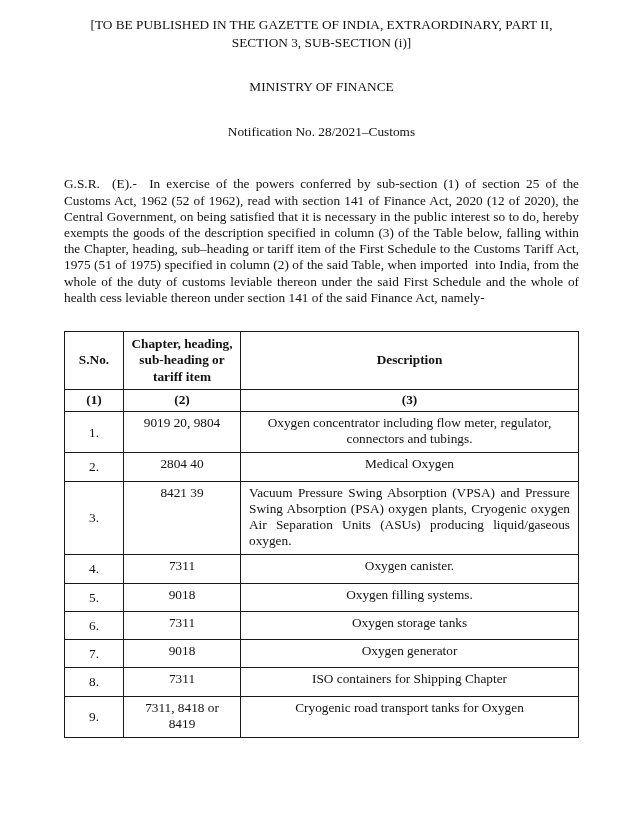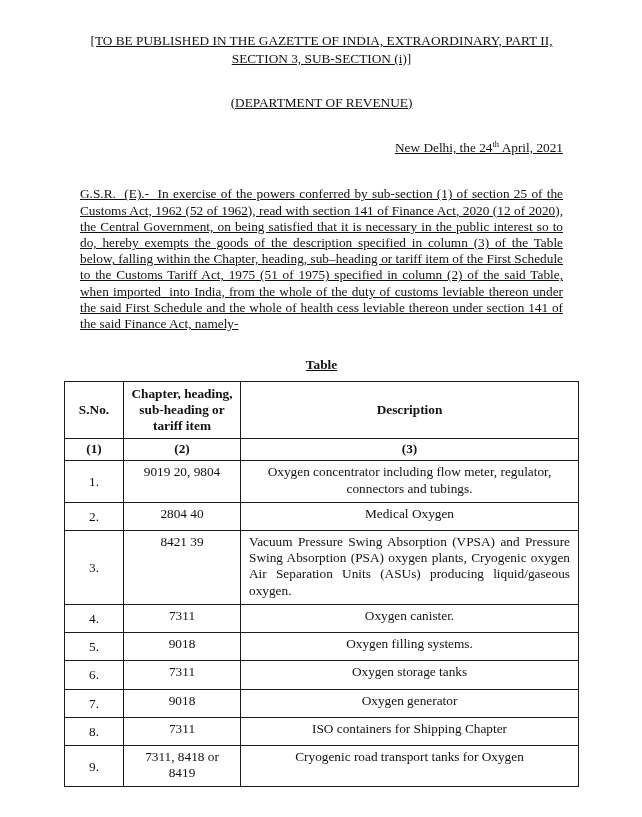--- a/index.html
+++ b/index.html
@@ -7,21 +7,21 @@
   body {
     width: 642px;
     height: 817px;
     font-family: "Liberation Serif", "DejaVu Serif", serif;
     font-size: 13.3px;
     line-height: 1.22;
     color: #121212;
     overflow: hidden;
   }
   .page { padding: 16px 63px 0 64px; }
-  p { margin: 16px; text-decoration: underline; }
+  p { margin: 0; }
   .center { text-align: center; }
   .right { text-align: right; }
   .bold { font-weight: bold; }
 
   .gazette { margin-bottom: 27px; line-height: 1.35; }
   .gov-block p { margin-bottom: 5px; }
   .gov-block { margin-bottom: 29px; }
   .notification { margin-bottom: 36px; }
   .dateline { margin-bottom: 30px; }
   .dateline sup { font-size: 8.5px; vertical-align: super; line-height: 0; }
@@ -60,29 +60,28 @@
   col.c2 { width: 117px; }
 </style>
 </head>
 <body>
 
 <div class="page">
 
   <p class="center gazette">[TO BE PUBLISHED IN THE GAZETTE OF INDIA, EXTRAORDINARY, PART II, SECTION 3, SUB-SECTION (i)]</p>
 
   <div class="gov-block">
-    <p class="center">(DEPARTMENT OF REVENUE)</p>
+    <p class="center">MINISTRY OF FINANCE</p>
   </div>
 
+  <p class="center notification">Notification No. 28/2021–Customs</p>
 
-  <p class="right dateline"><span>New Delhi, the 24</span><sup>th</sup><span> April, 2021</span></p>
 
   <p class="para">G.S.R. &nbsp;(E).- &nbsp;In exercise of the powers conferred by sub-section (1) of section 25 of the Customs Act, 1962 (52 of 1962), read with section 141 of Finance Act, 2020 (12 of 2020), the Central Government, on being satisfied that it is necessary in the public interest so to do, hereby exempts the goods of the description specified in column (3) of the Table below, falling within the Chapter, heading, sub–heading or tariff item of the First Schedule to the Customs Tariff Act, 1975 (51 of 1975) specified in column (2) of the said Table, when imported &nbsp;into India, from the whole of the duty of customs leviable thereon under the said First Schedule and the whole of health cess leviable thereon under section 141 of the said Finance Act, namely-</p>
 
-  <p class="center bold table-caption">Table</p>
 
   <table>
     <colgroup>
         <col class="c1">
         <col class="c2">
         <col class="c3">
       </colgroup>
     <thead>
       <tr>
         <th>S.No.</th>

